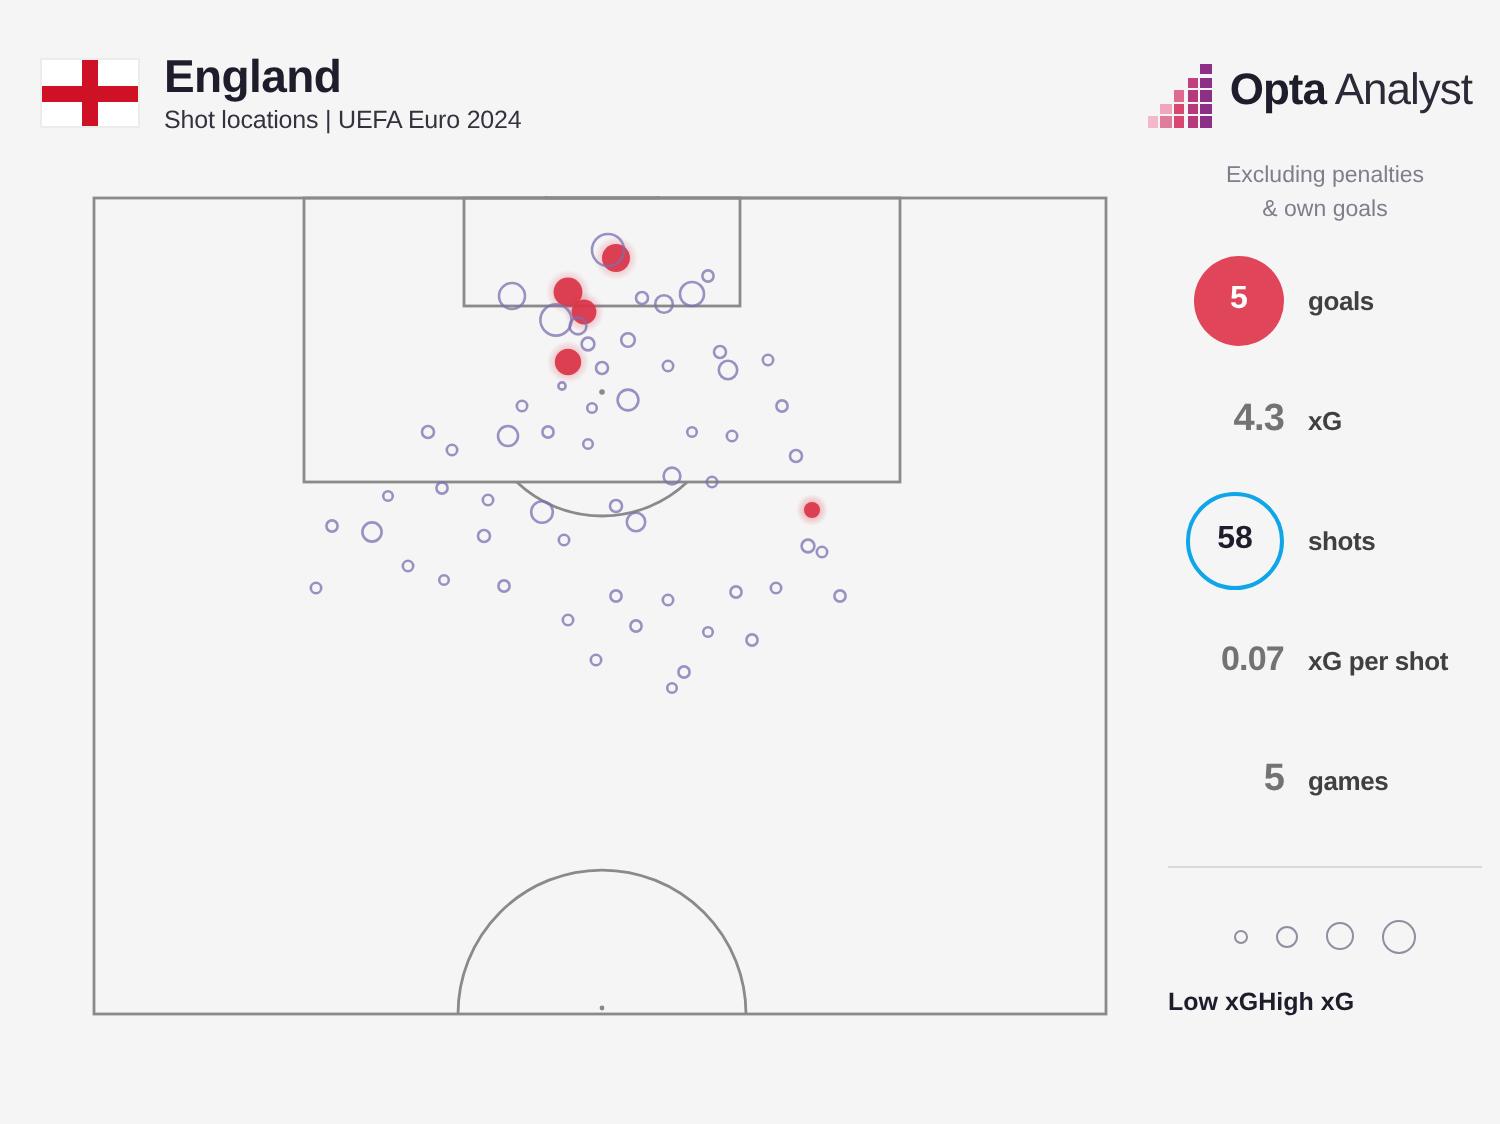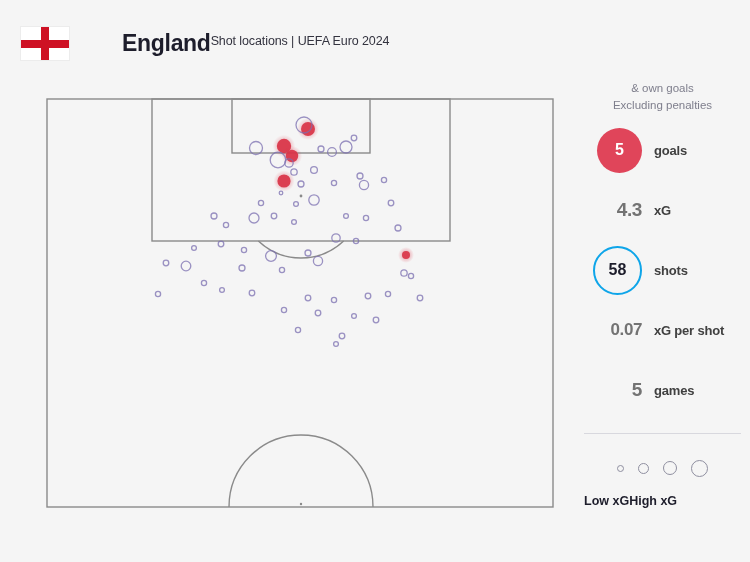--- a/index.html
+++ b/index.html
@@ -42,21 +42,21 @@
     background: #ce1124;
   }
   #flag .bar-v {
     position: absolute;
     top: 0; bottom: 0;
     left: 50%;
     margin-left: -4px;
     width: 8px;
     background: #ce1124;
   }
-  .title-block { display: flex; flex-direction: row; margin-left: 40px; }
+  .title-block { display: flex; flex-direction: column; }
   #team-name {
     font-size: 23px;
     font-weight: bold;
     color: #1d1d2b;
     letter-spacing: -0.3px;
     line-height: 1.05;
   }
   #subtitle {
     font-size: 12.5px;
     color: #33333f;
@@ -204,20 +204,42 @@
     <div id="flag">
       <div class="bar-h"></div>
       <div class="bar-v"></div>
     </div>
     <div class="title-block">
       <div id="team-name">England</div>
       <div id="subtitle">Shot locations | UEFA Euro 2024</div>
     </div>
   </div>
 
+  <div id="opta-logo">
+    <div id="opta-mark">
+        <i style="left: 0px; top: 26.4px; width: 5.4px; height: 5.4px; background: rgb(244, 185, 200);"></i>
+        <i style="left: 6.6px; top: 26.4px; width: 5.4px; height: 5.4px; background: rgb(224, 124, 156);"></i>
+        <i style="left: 13.2px; top: 26.4px; width: 5.4px; height: 5.4px; background: rgb(217, 70, 111);"></i>
+        <i style="left: 19.8px; top: 26.4px; width: 5.4px; height: 5.4px; background: rgb(181, 57, 124);"></i>
+        <i style="left: 26.4px; top: 26.4px; width: 5.4px; height: 5.4px; background: rgb(142, 47, 134);"></i>
+        <i style="left: 6.6px; top: 19.8px; width: 5.4px; height: 5.4px; background: rgb(240, 167, 189);"></i>
+        <i style="left: 13.2px; top: 19.8px; width: 5.4px; height: 5.4px; background: rgb(217, 70, 111);"></i>
+        <i style="left: 19.8px; top: 19.8px; width: 5.4px; height: 5.4px; background: rgb(181, 57, 124);"></i>
+        <i style="left: 26.4px; top: 19.8px; width: 5.4px; height: 5.4px; background: rgb(142, 47, 134);"></i>
+        <i style="left: 13.2px; top: 13.2px; width: 5.4px; height: 5.4px; background: rgb(226, 105, 142);"></i>
+        <i style="left: 19.8px; top: 13.2px; width: 5.4px; height: 5.4px; background: rgb(181, 57, 124);"></i>
+        <i style="left: 26.4px; top: 13.2px; width: 5.4px; height: 5.4px; background: rgb(142, 47, 134);"></i>
+        <i style="left: 19.8px; top: 6.6px; width: 5.4px; height: 5.4px; background: rgb(192, 65, 126);"></i>
+        <i style="left: 26.4px; top: 6.6px; width: 5.4px; height: 5.4px; background: rgb(142, 47, 134);"></i>
+        <i style="left: 26.4px; top: 0px; width: 5.4px; height: 5.4px; background: rgb(142, 47, 134);"></i>
+      </div>
+    <div id="opta-word">
+      <b>Opta</b><span> Analyst</span>
+    </div>
+  </div>
 
   <div id="pitch-wrap">
     <svg id="pitch-svg" width="508" height="410" viewBox="0 0 508 410">
       <defs>
         <radialGradient id="goalGlow">
           <stop offset="45%" stop-color="#d93448" stop-opacity="0.30"></stop>
           <stop offset="100%" stop-color="#d93448" stop-opacity="0"></stop>
         </radialGradient>
       </defs>
       <g id="pitch-lines">
@@ -298,22 +320,22 @@
           <circle cx="330" cy="222" r="2.8" fill="none" stroke="#7b6fb0" stroke-width="1.3" stroke-opacity="0.75"></circle>
           <circle cx="252" cy="232" r="2.6" fill="none" stroke="#7b6fb0" stroke-width="1.3" stroke-opacity="0.75"></circle>
           <circle cx="296" cy="238" r="2.8" fill="none" stroke="#7b6fb0" stroke-width="1.3" stroke-opacity="0.75"></circle>
           <circle cx="290" cy="246" r="2.4" fill="none" stroke="#7b6fb0" stroke-width="1.3" stroke-opacity="0.75"></circle>
         </g>
     </svg>
   </div>
 
   <div id="stats">
     <div id="excl">
+      <div>Excluding penalties</div>
       <div>&amp; own goals</div>
-      <div>Excluding penalties</div>
     </div>
 
     <div id="stat-rows">
         <div class="stat-row">
           <div class="stat-val-wrap">
             <div class="badge-filled">5</div>
           </div>
           <div class="stat-label">goals</div>
         </div>
         <div class="stat-row">

